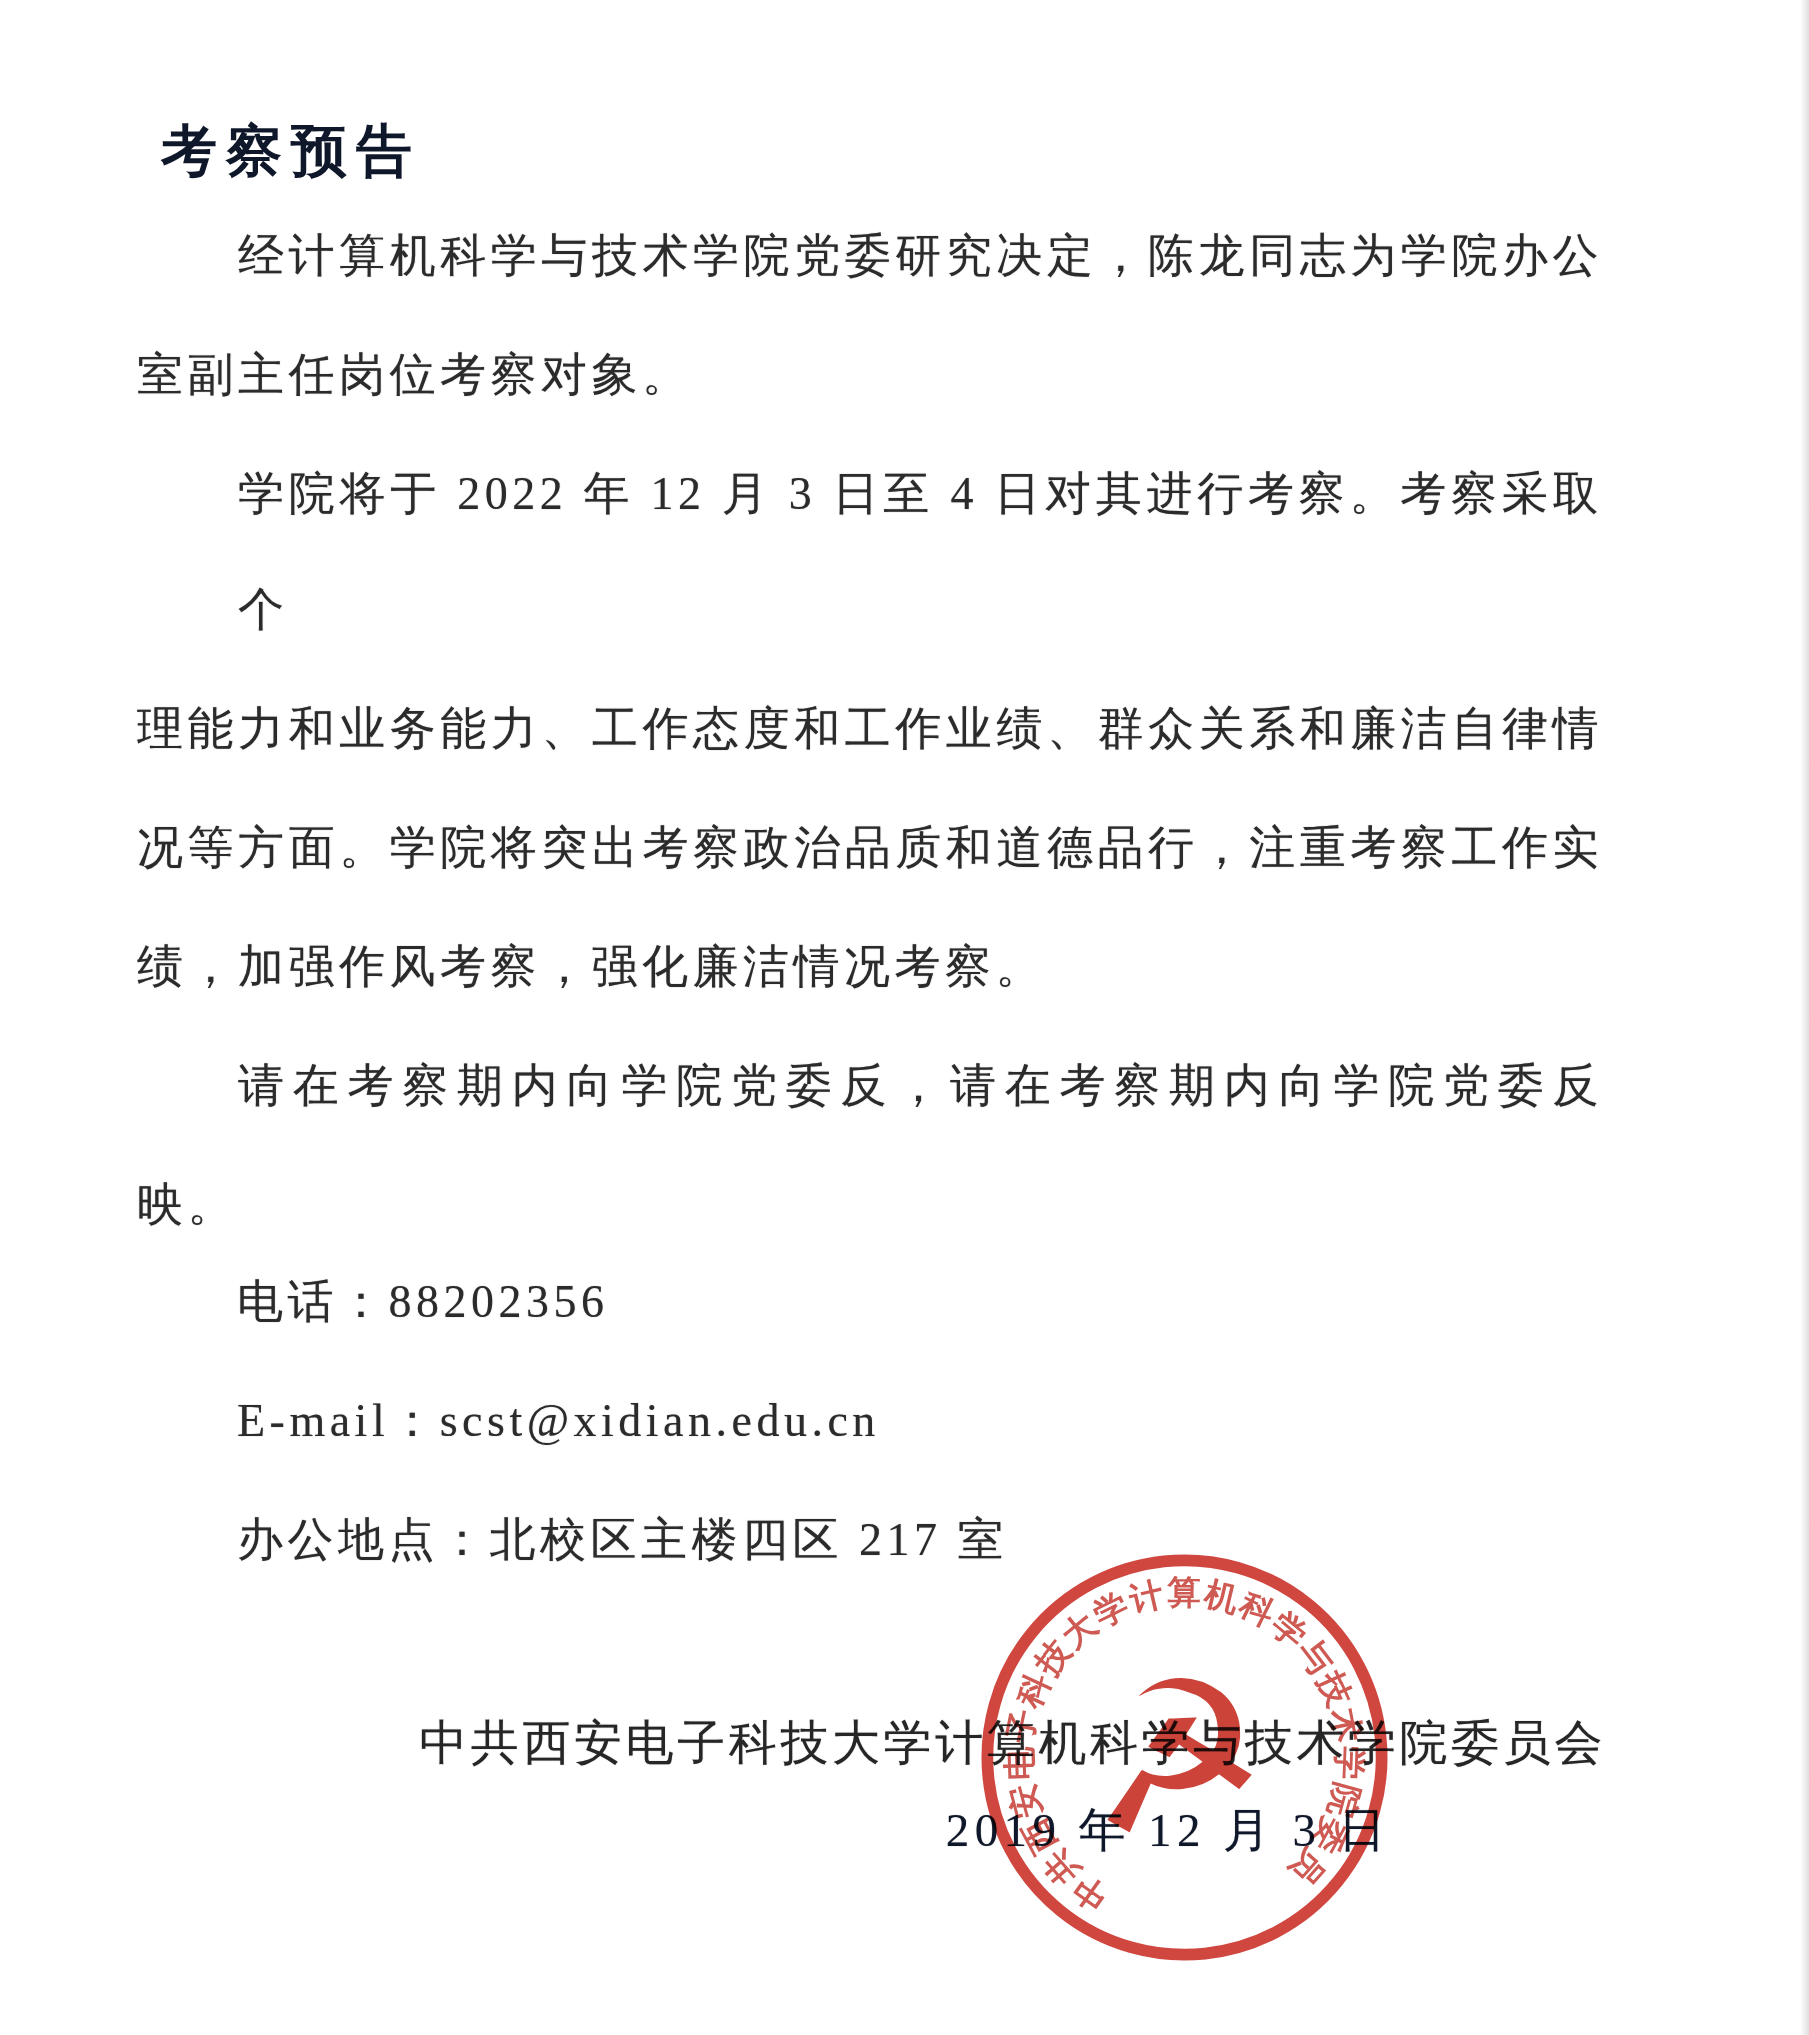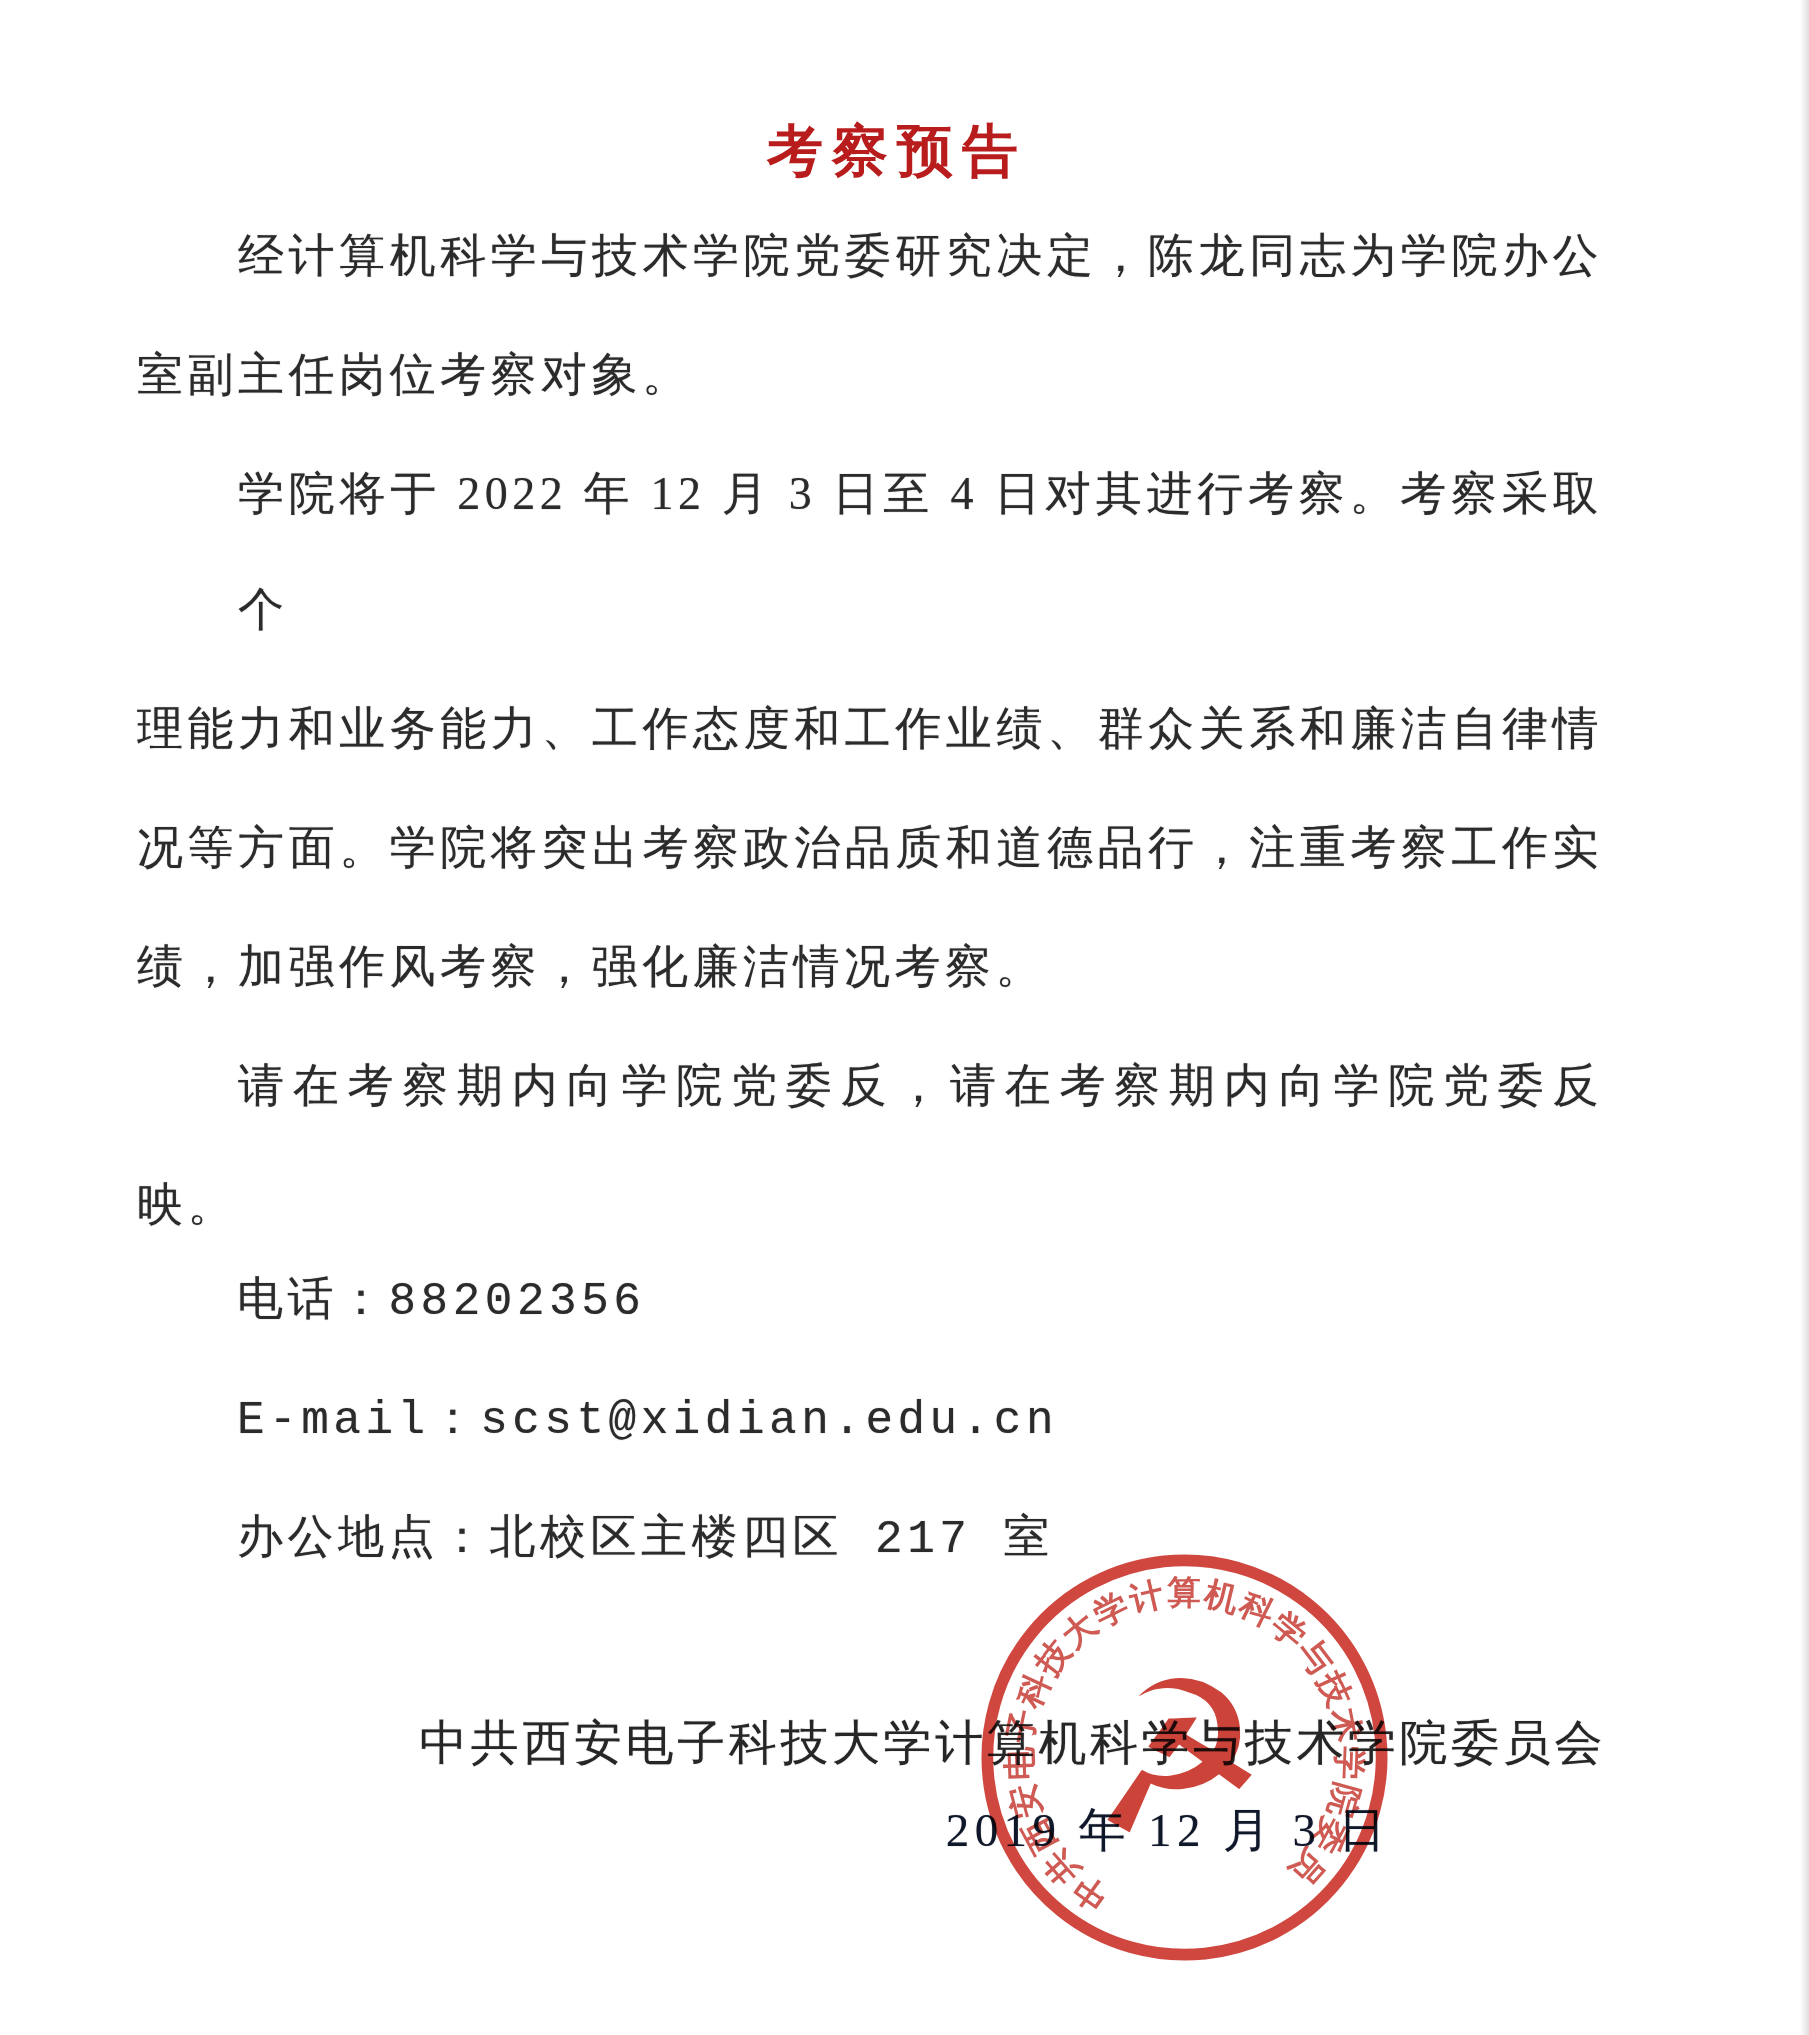--- a/index.html
+++ b/index.html
@@ -12,30 +12,30 @@
     color:#2b2b2b;
   }
   
   .page::after{
     content:"";position:absolute;right:0;top:0;width:9px;height:100%;
     background:linear-gradient(to left, rgba(140,140,140,.28), rgba(140,140,140,0));
     pointer-events:none;
   }
   .title{
     position:absolute;left:134px;top:110px;width:1472px;margin:0;
-    text-align:center;
+    text-align:left;
     transform:translateX(27px);
     font-family:"Liberation Sans","DejaVu Sans",sans-serif;
     font-weight:700;
     font-size:56px;line-height:81px;
     letter-spacing:9px;
-    color:#b91c1c;
+    color:#0f172a;
   }
   .body-block{position:absolute;left:134px;top:195px;width:1472px;}
-  .contact-block{position:absolute;left:134px;top:1241px;width:1472px;font-family:Liberation Mono, monospace;}
+  .contact-block{position:absolute;left:134px;top:1241px;width:1472px;}
   .ln{
     margin:3px;
     font-size:46px;
     line-height:116px;
     letter-spacing:4.5px;
     color:#2b2b2b;
     text-shadow:0 0 1.1px rgba(43,43,43,.5);
   }
   .j{ text-align:justify; text-align-last:justify; }
   .i{ padding-left:101px; }

